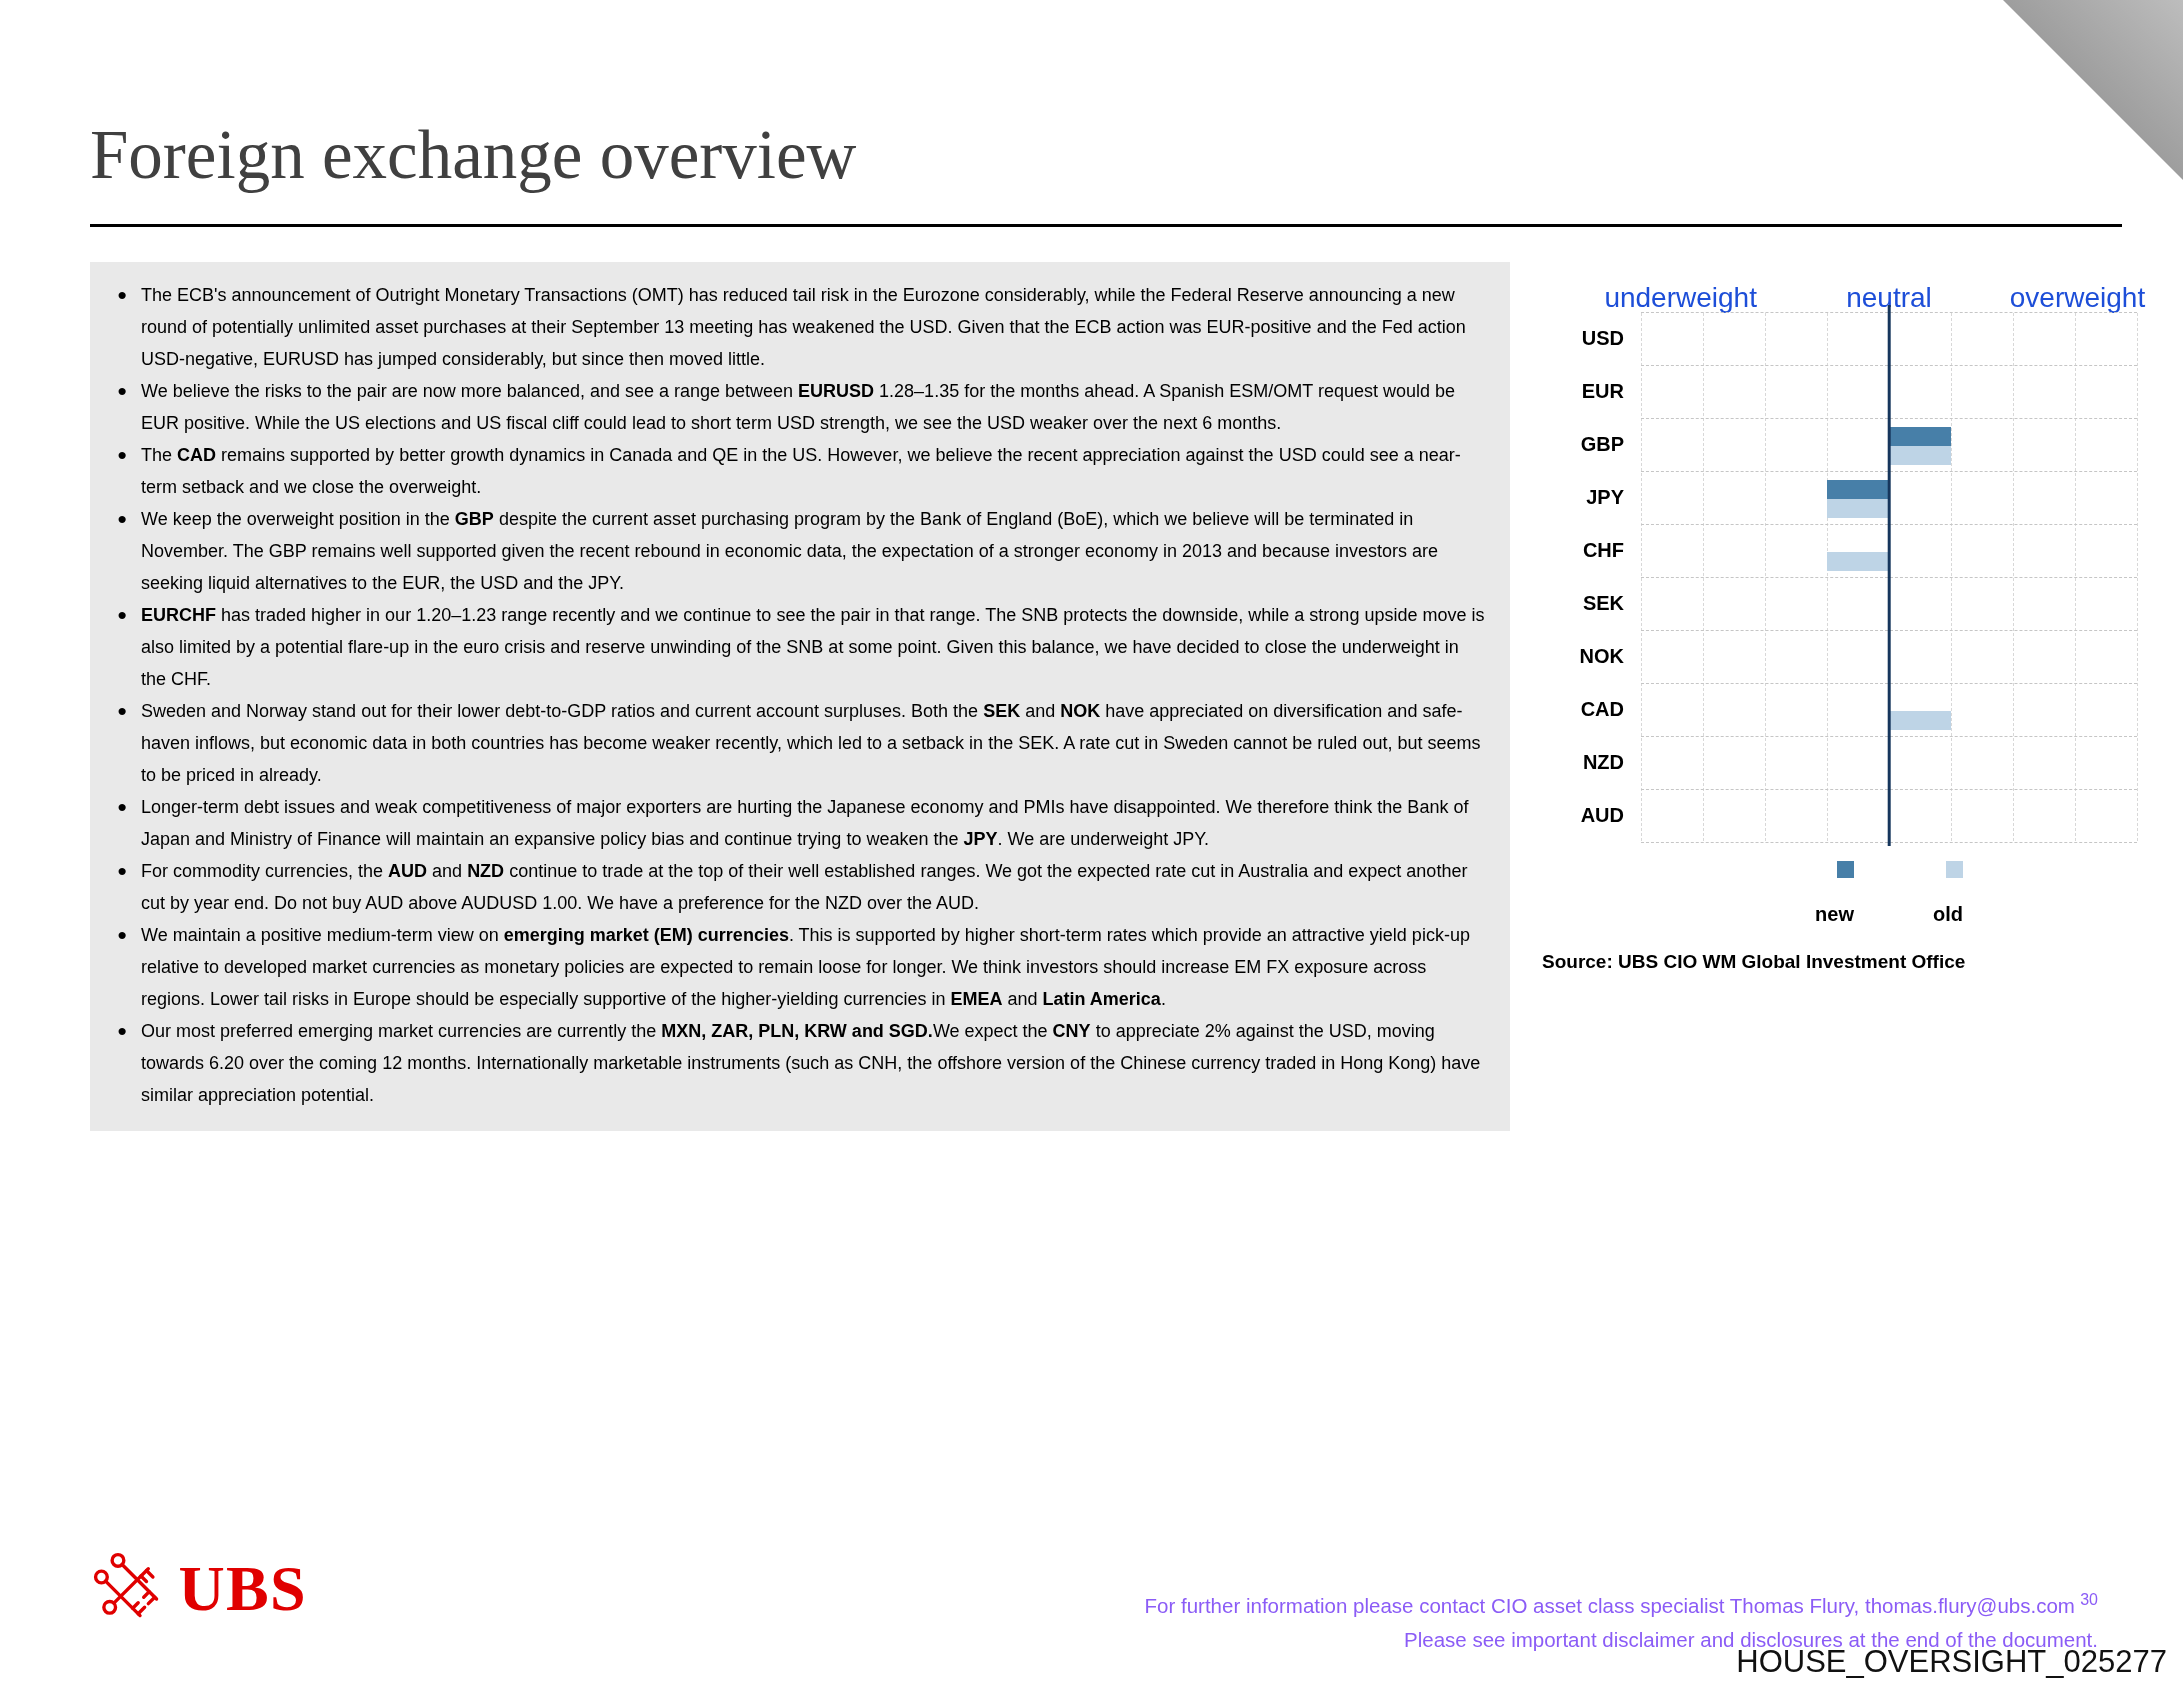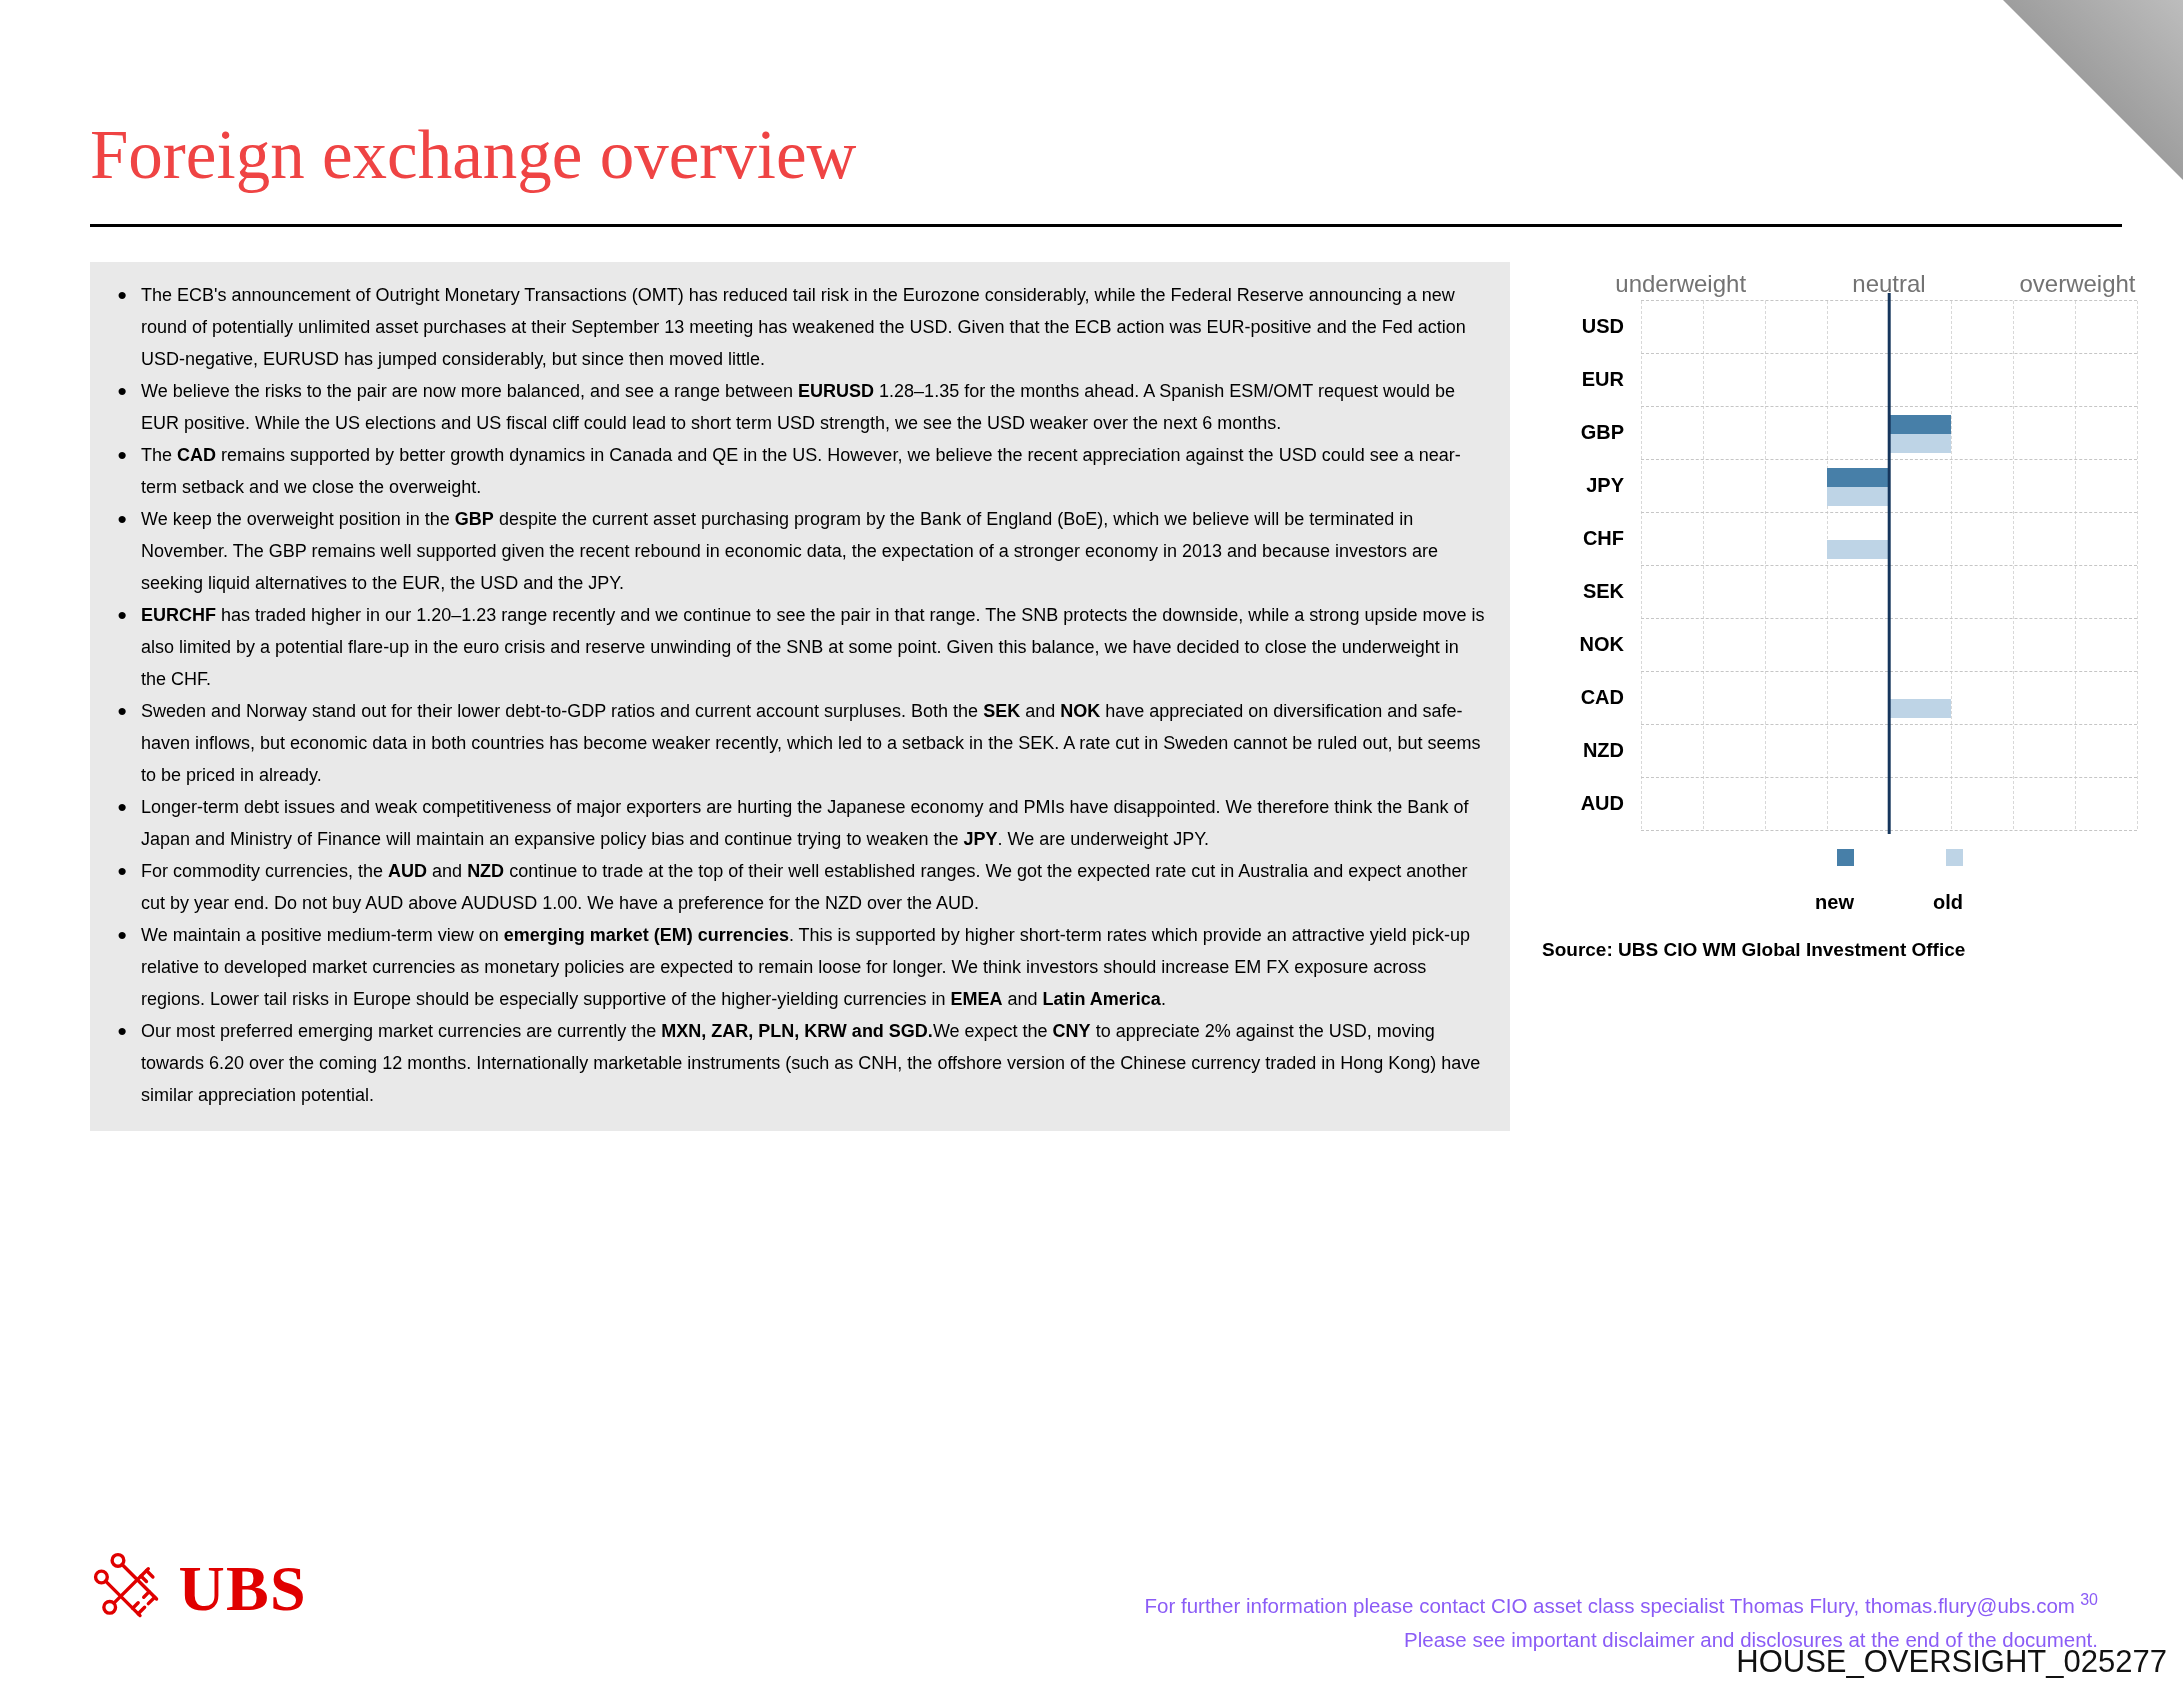--- a/index.html
+++ b/index.html
@@ -7,37 +7,37 @@
   body { font-family:"Liberation Sans", sans-serif; color:#000; }
   .page { position:relative; width:2183px; height:1683px; background:#fff; overflow:hidden; }
 
   
   .corner-fold { position:absolute; top:0; right:0; width:180px; height:180px;
     background:linear-gradient(to top right, #7e7e7e, #bdbdbd);
     clip-path:polygon(0 0, 100% 0, 100% 100%); }
 
   
   .page-title { position:absolute; left:90px; top:116px; font-family:"Liberation Serif", serif;
-    font-size:69px; color:#ef4444; white-space:nowrap; }
+    font-size:69px; color:#404040; white-space:nowrap; }
   .title-rule { position:absolute; left:90px; top:224px; width:2032px; height:3.3px; background:#000; }
 
   
   .kp-box { position:absolute; left:90px; top:262px; width:1420px; background:#e9e9e9;
     padding:17px 22.5px 20px 21px; }
   .kp-heading { font-size:28.4px; font-weight:bold; margin:0 0 9.3px 2.6px; }
   .kp-list { list-style:none; }
   .kp-list li { position:relative; padding-left:30px; font-size:18px; line-height:32px; }
   .kp-list li::before { content:"•"; position:absolute; left:6.6px; top:0; font-size:26.5px; }
   .kp-list b { font-weight:bold; }
 
   
   .pref-panel { position:absolute; left:1542px; top:263px; width:595px; }
   .pref-heading { font-size:28.4px; font-weight:bold; color:#e00000; }
-  .axis-row { position:relative; height:30px; margin-left:99px; margin-top:7px;
-    font-size:24px; color:#737373; }
+  .axis-row { position:relative; height:30px; margin-left:99px; margin-top:19px;
+    font-size:28px; color:#1d4ed8; }
   .axis-label { position:absolute; transform:translateX(-50%); white-space:nowrap; }
   .chart-body { display:flex; }
   .cur-labels { width:99px; }
   .cur-label { height:53px; line-height:53px; text-align:right; padding-right:17px;
     font-weight:bold; font-size:20px; }
   .plot { position:relative; flex:1; height:529px; border-top:0.7px dashed #c6c6c6; }
   .vgrid { position:absolute; top:0; bottom:0; width:0; border-left:0.7px dashed #d8d8d8; z-index:1; }
   .chart-row { position:relative; height:53px; border-bottom:0.7px dashed #c6c6c6; z-index:2; }
   .bar { position:absolute; height:18.5px; z-index:2; }
   .bar.new { top:8px; }

